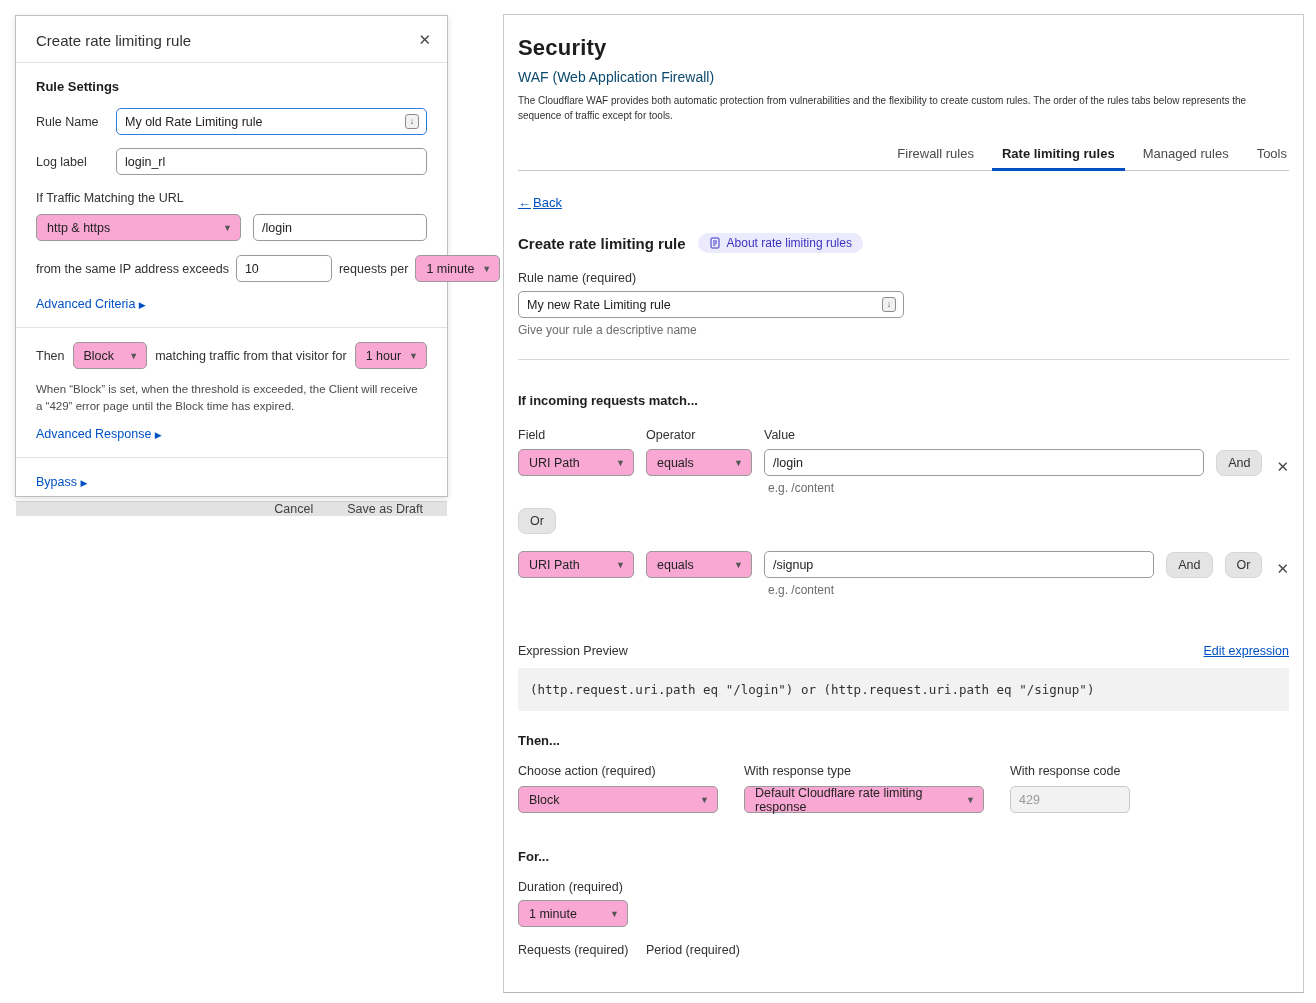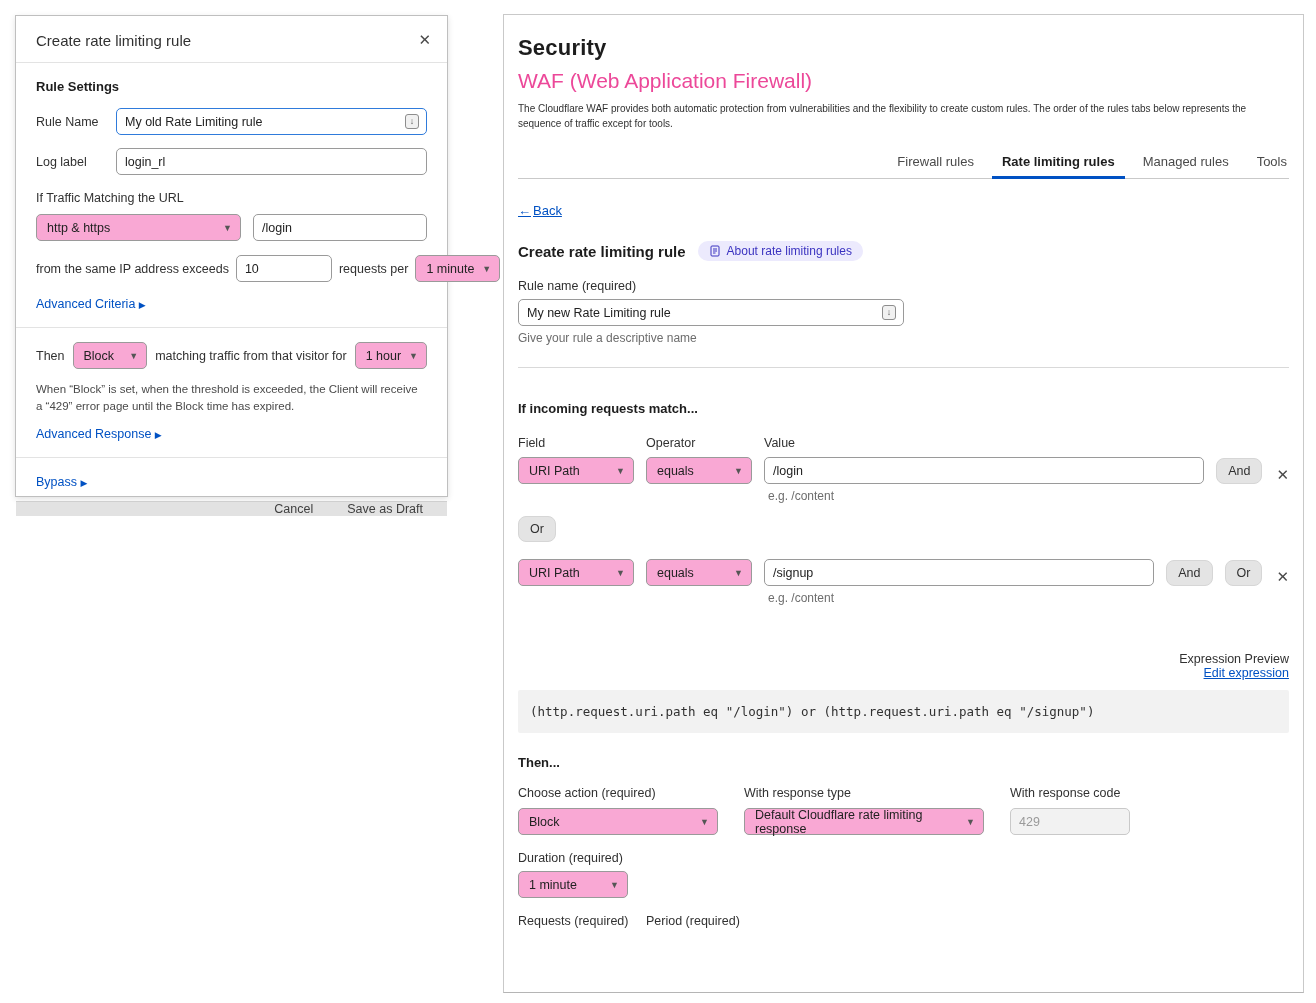--- a/index.html
+++ b/index.html
@@ -51,21 +51,21 @@
   .modal-footer { background:#e2e2e2; border-top:1px solid #cfcfcf; height:42px;
     display:flex; align-items:center; justify-content:flex-end; gap:34px; padding:0 24px; }
   .footer-btn { background:none; border:none; font-size:12.5px; color:#3f3f3f;
     cursor:pointer; font-family:"Liberation Sans", sans-serif; }
 
   
   .panel { position:absolute; left:503px; top:14px; width:801px; height:979px;
     background:#fff; border:1px solid #c9c9c9; border-bottom-color:#b5b5b5;
     padding:20px 14px 0 14px; }
   .pg-title { font-size:22px; font-weight:bold; color:#1d1d1d; letter-spacing:.2px; }
-  .pg-sub { font-size:21px; font-weight:normal; color:#ec4899; margin-top:8px; }
+  .pg-sub { font-size:14px; font-weight:normal; color:#0c4a6e; margin-top:8px; }
   .pg-desc { font-size:10px; color:#313131; line-height:1.45; margin-top:9px; }
   .tabs { display:flex; gap:24px; margin-top:17px; padding-left:20px;
     border-bottom:1px solid #c9c9c9;justify-content:flex-end; }
   .tab { font-size:13px; color:#4a4a4a; padding:6px 2px 9px; cursor:pointer;
     position:relative; }
   .tab.active { color:#1d1d1d; font-weight:bold; }
   .tab.active::after { content:""; position:absolute; left:-8px; right:-8px;
     bottom:-1px; height:3px; background:#0051c3; }
   .back-link { display:inline-flex; gap:2px; margin-top:24px; font-size:13px;
     color:#0051c3; text-decoration:underline; cursor:pointer; }
@@ -80,22 +80,22 @@
   .cond-labels { display:flex; margin-top:20px; font-size:12.5px; color:#313131; }
   .cond-labels .l-field { width:128px; }
   .cond-labels .l-op { width:118px; }
   .cond-row { display:flex; align-items:flex-end; margin-top:7px; gap:12px; }
   .cond-row .sel-field { width:116px; flex:0 0 auto; }
   .cond-row .sel-op { width:106px; flex:0 0 auto; }
   .cond-row .val-wrap { flex:1; }
   .cond-row .x-btn { margin-left:2px; }
   .cond-hint { margin:5px 0 0 250px; }
   .or-standalone { margin-top:13px; }
-  .expr-row { display:flex; align-items:flex-end; justify-content:space-between;
-    margin-top:47px;flex-direction:column; }
+  .expr-row { display:flex; align-items:flex-start; justify-content:space-between;
+    margin-top:47px; }
   .expr-label { font-size:12.5px; color:#313131; }
   .edit-expr { font-size:12.5px; color:#0051c3; text-decoration:underline; cursor:pointer; }
   .code-block { margin-top:10px; background:#f2f2f2; border-radius:2px;
     padding:14px 12px; font-family:"DejaVu Sans Mono", monospace; font-size:12.5px;
     color:#313131; white-space:pre; }
   .then-head { margin-top:22px; }
   .then-grid { display:flex; gap:26px; margin-top:16px; }
   .then-col .field-label { margin-bottom:8px; }
   .sel-action { width:200px; }
   .sel-rtype { width:240px; }
@@ -305,20 +305,21 @@
         <span>Default Cloudflare rate limiting response</span>
         <span class="caret">▼</span>
       </div>
     </div>
     <div class="then-col">
       <div class="field-label">With response code</div>
       <input class="textinput code-input" disabled="" value="429" style="">
     </div>
   </div>
 
+  <div class="section-h for-head">For...</div>
   <div class="field-label dur-label">Duration (required)</div>
   <div class="selectbox sel-duration">
     <span>1 minute</span>
     <span class="caret">▼</span>
   </div>
 
   <div class="rate-labels">
     <span class="l-req">Requests (required)</span>
     <span>Period (required)</span>
   </div>

